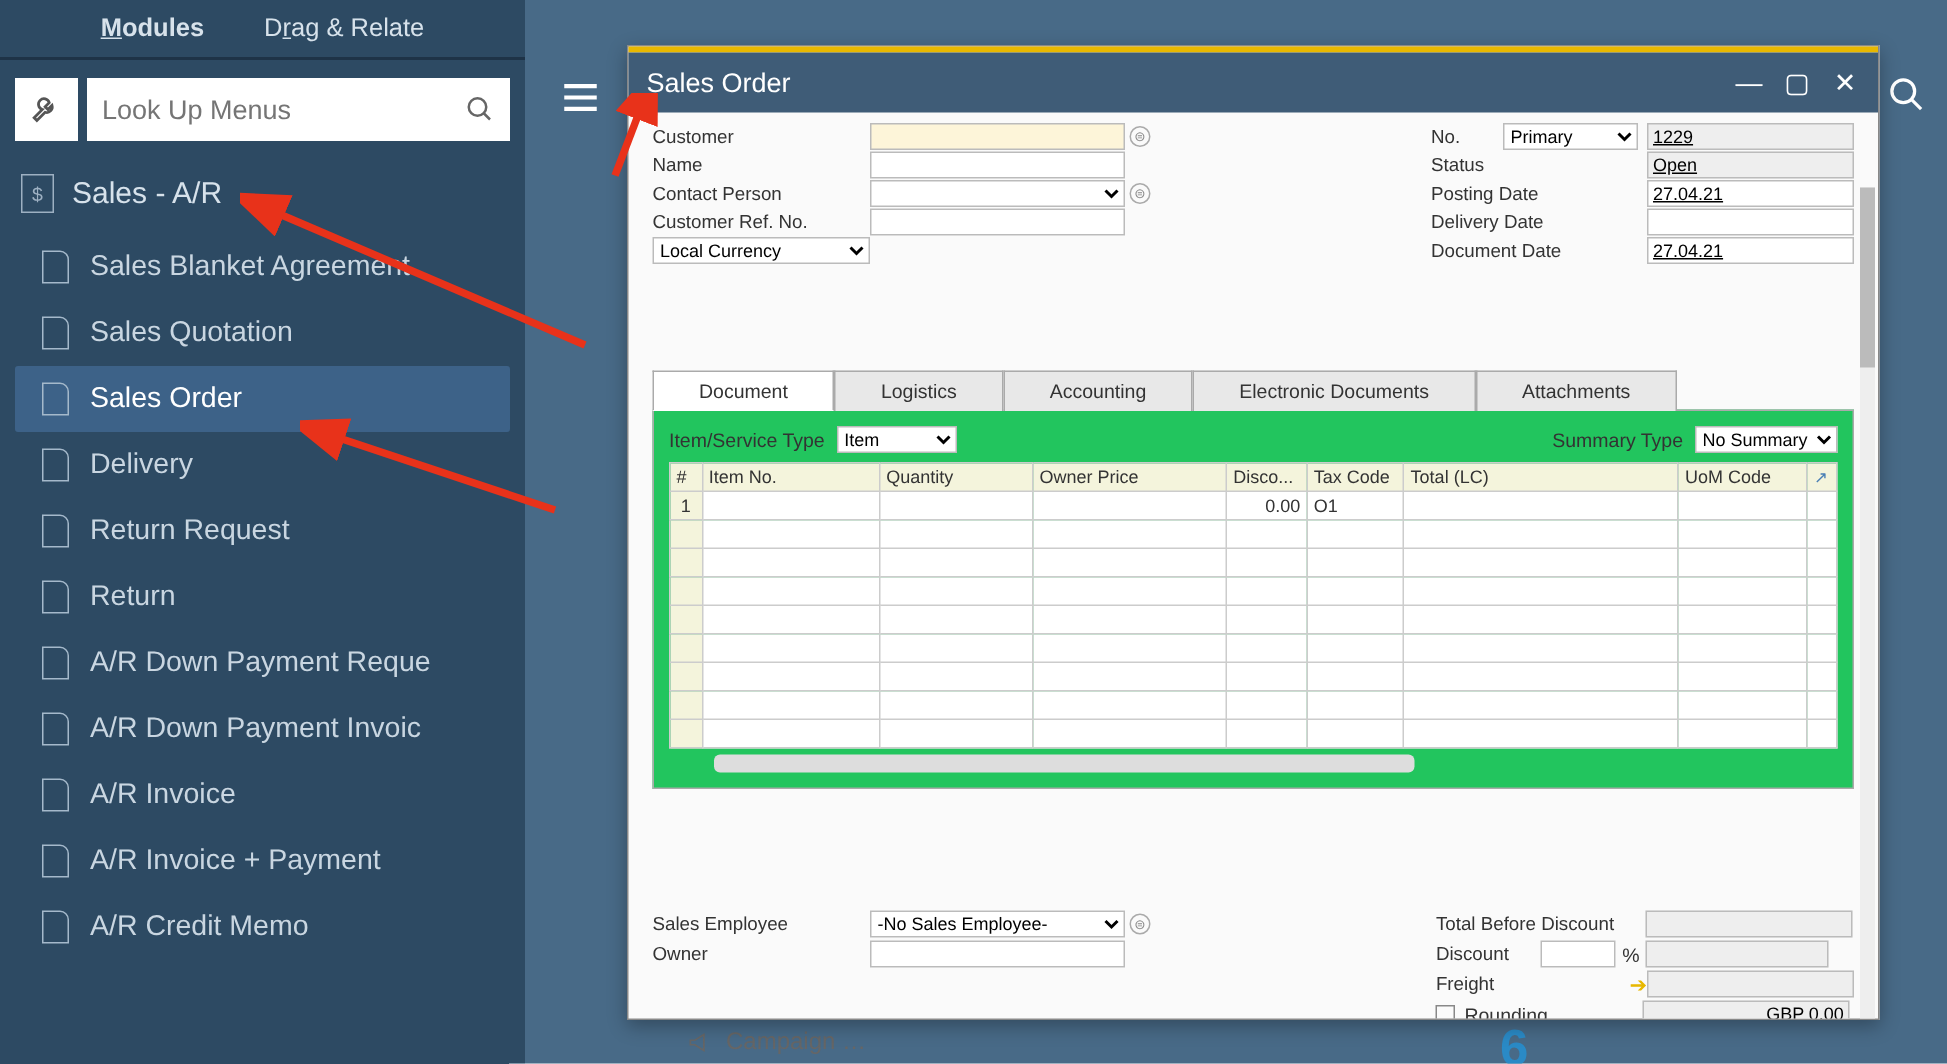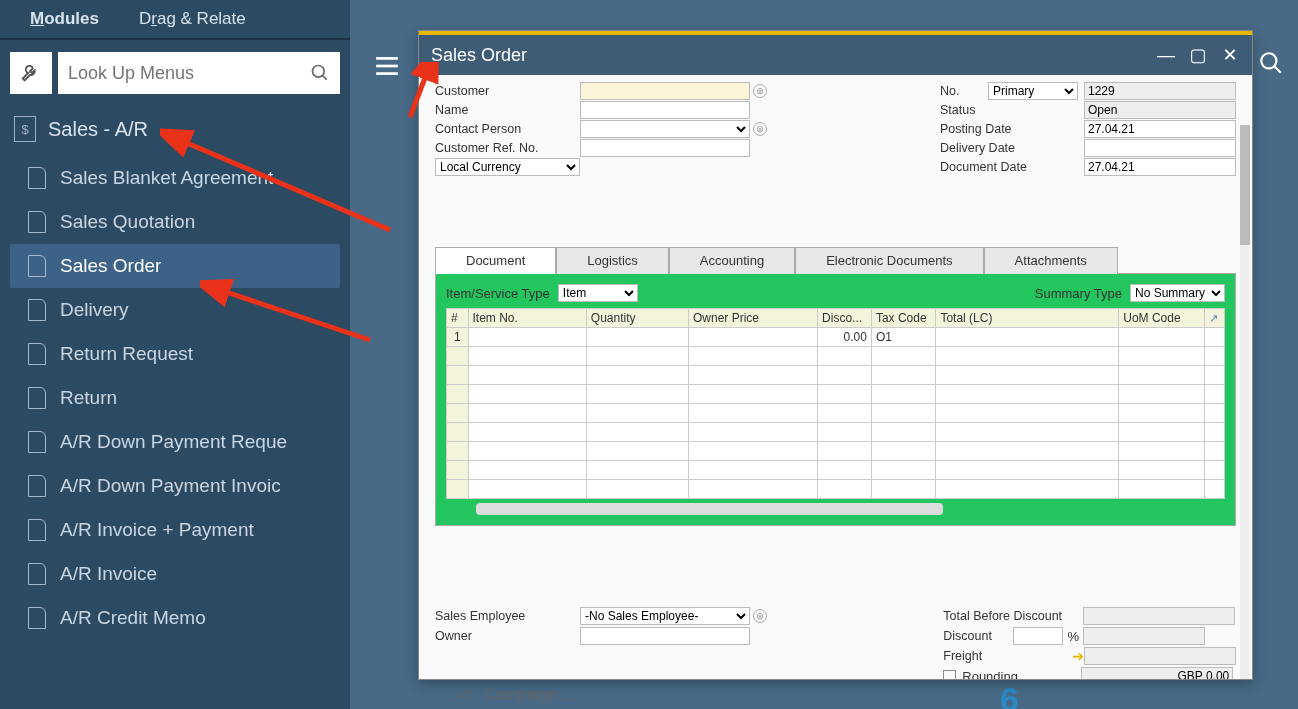--- a/index.html
+++ b/index.html
@@ -1,20 +1,20 @@
 <!DOCTYPE html>
 <html><head>
 <meta charset="utf-8">
 <style>
   * { box-sizing: border-box; margin: 0; padding: 0; font-family: Arial, sans-serif; }
   body { background: #486a87; width: 1298px; height: 709px; overflow: hidden; position: relative; }
 
   
   .sidebar { position: absolute; left: 0; top: 0; width: 350px; height: 709px; background: #2d4a63; }
-  .top-tabs { display: flex; height: 40px; align-items: center; padding: 12px 10px; border-bottom: 2px solid #1e3347; }
+  .top-tabs { display: flex; height: 40px; align-items: center; padding: 12px 10px; border-bottom: 2px solid #1e3347; justify-content: center; }
   .top-tab { color: #d7e2eb; font-size: 17px; padding: 8px 20px; cursor: pointer; }
   .top-tab.active { font-weight: bold; }
   .top-tab .ul { text-decoration: underline; }
 
   .search-row { display: flex; padding: 12px 10px; gap: 6px; }
   .wrench-btn { width: 42px; height: 42px; background: #fff; display: flex; align-items: center; justify-content: center; }
   .search-box { flex: 1; height: 42px; background: #fff; display: flex; align-items: center; padding: 0 10px; justify-content: space-between; }
   .search-box input { border: none; outline: none; font-size: 18px; flex: 1; color: #555; }
   .search-icon-svg { flex-shrink: 0; }
 
@@ -45,21 +45,21 @@
   .header-grid { display: flex; justify-content: space-between; }
   .header-col { }
   .header-row { display: flex; align-items: center; height: 19px; }
   .header-label { width: 145px; font-size: 12.5px; }
   .header-label.narrow { width: 48px; }
   .header-input { height: 18px; border: 1px solid #bbb; background: #fff; font-size: 12px; padding: 0 3px; }
   .header-input.yellow { background: #fdf5d9; }
   .header-input.gray { background: #eee; }
   .w170 { width: 170px; }
   .w90 { width: 90px; }
-  .w165 { width: 152px; }
+  .w165 { width: 138px; text-decoration: underline; }
 
   select.header-input { padding: 0; }
   .choose-icon { width: 14px; height: 14px; margin-left: 3px; border: 1px solid #aaa; border-radius: 50%; font-size: 9px; display: inline-flex; align-items: center; justify-content: center; color: #888; }
 
   
   .tabs-row { display: flex; margin-top: 70px; }
   .tab { padding: 5px 30px; font-size: 13px; border: 1px solid #aaa; border-bottom: none; background: #e8e8e8; cursor: pointer; position: relative; top: 1px; }
   .tab.active { background: #fff; border-bottom: 1px solid #fff; z-index: 2; }
   .tab-content { border: 1px solid #aaa; padding: 10px; background: #22c55e; }
 
@@ -144,25 +144,25 @@
     <div class="menu-item">
         <span class="doc-icon"></span>
         <span>A/R Down Payment Reque</span>
       </div>
     <div class="menu-item">
         <span class="doc-icon"></span>
         <span>A/R Down Payment Invoic</span>
       </div>
     <div class="menu-item">
         <span class="doc-icon"></span>
+        <span>A/R Invoice</span>
+      </div>
+    <div class="menu-item">
+        <span class="doc-icon"></span>
         <span>A/R Invoice + Payment</span>
-      </div>
-    <div class="menu-item">
-        <span class="doc-icon"></span>
-        <span>A/R Invoice</span>
       </div>
     <div class="menu-item">
         <span class="doc-icon"></span>
         <span>A/R Credit Memo</span>
       </div>
   </div>
 </div>
 
 <div class="hamburger">
   <svg width="26" height="22" viewBox="0 0 24 20" stroke="#fff" stroke-width="2.5">

